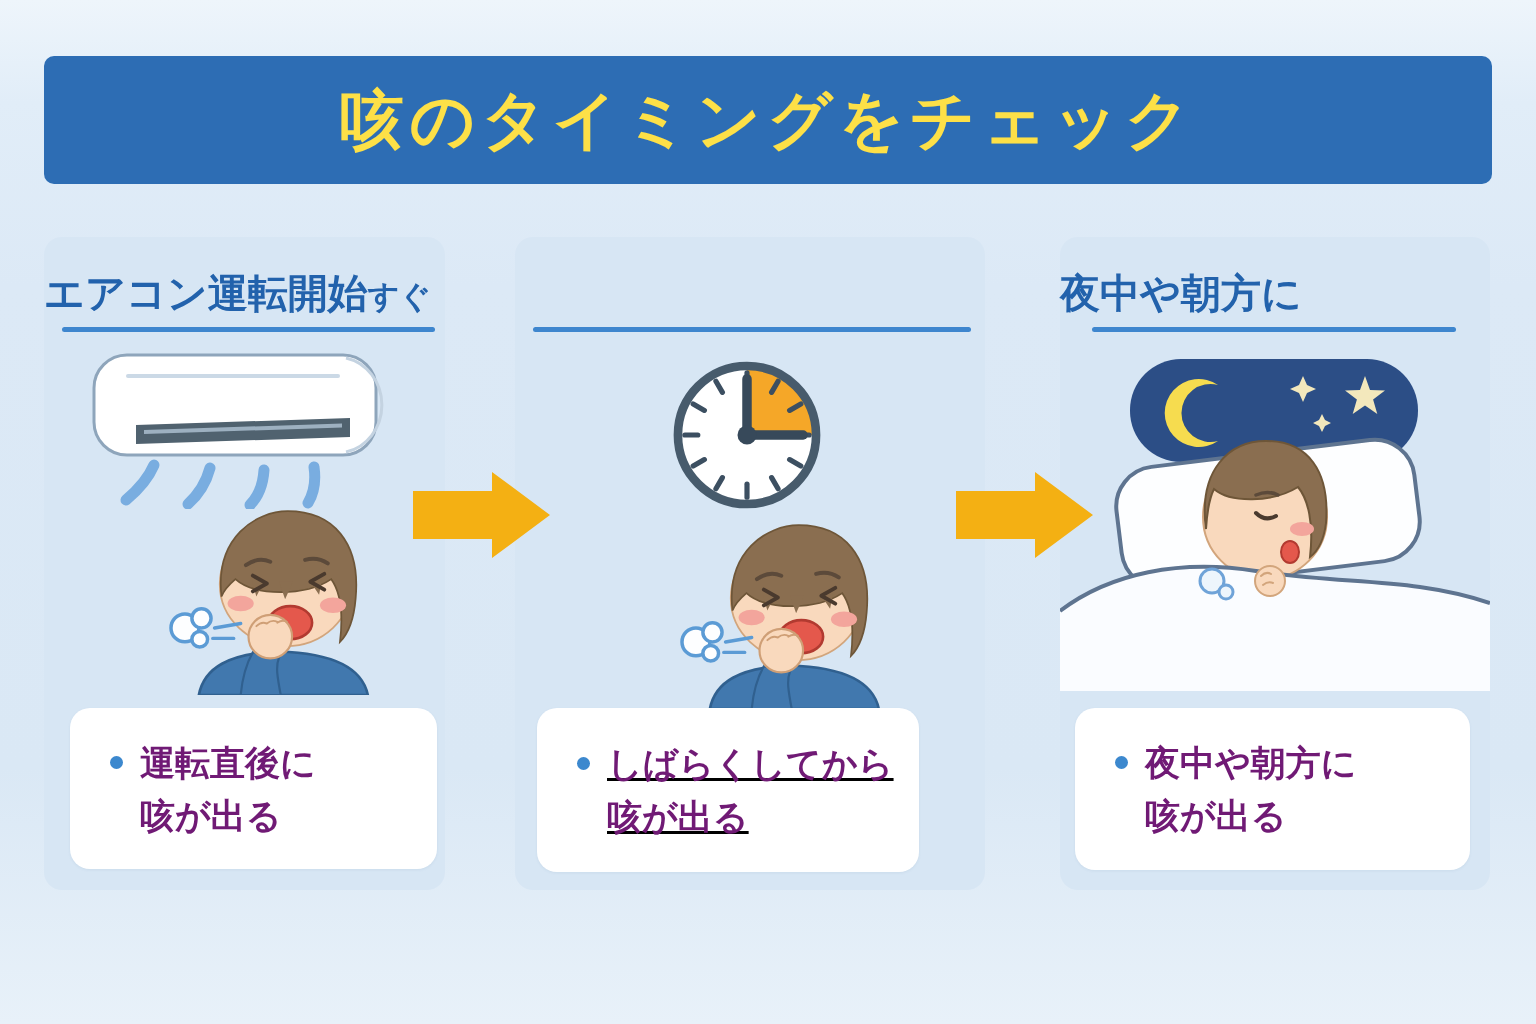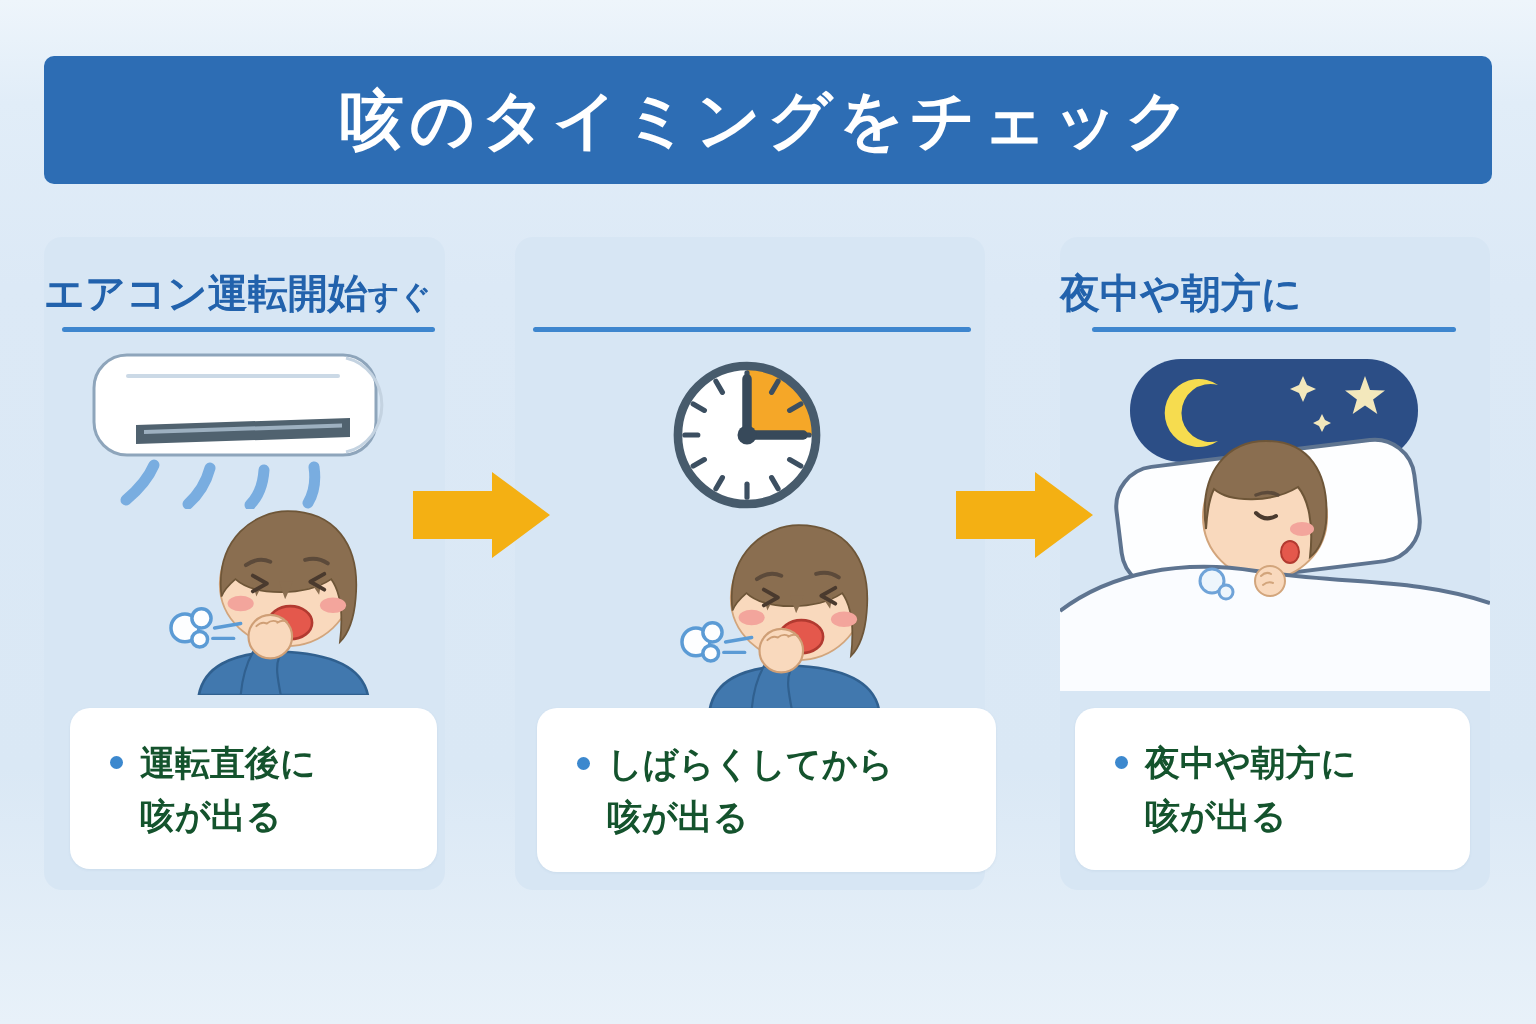--- a/index.html
+++ b/index.html
@@ -2,21 +2,21 @@
 <html><head>
 <meta charset="utf-8">
 <style>
   html,body{margin:0;padding:0;}
   body{font-family:"Liberation Sans","DejaVu Sans",sans-serif;}
   .stage{position:relative;width:1536px;height:1024px;overflow:hidden;
     background:linear-gradient(180deg,#EEF5FB 0%,#E1EDF8 10%,#DCE9F6 28%,#DAE8F5 75%,#E8F1F9 100%);}
   
   .banner{position:absolute;left:44px;top:56px;width:1448px;height:128px;background:#2D6DB4;
     border-radius:10px;display:flex;align-items:center;justify-content:center;}
-  .banner .title{color:#ffffff;font-size:64px;font-weight:800;letter-spacing:6px;}
+  .banner .title{color:#fde047;font-size:64px;font-weight:800;letter-spacing:6px;}
   
   .panel{position:absolute;top:237px;height:653px;background:#D7E6F4;border-radius:18px;}
   .panel-1{left:44px;width:401px;}
   .panel-2{left:515px;width:470px;}
   .panel-3{left:1060px;width:430px;}
   .heading{position:absolute;top:32px;left:0;right:0;text-align:left;color:#2262AC;
     font-weight:800;white-space:nowrap;line-height:48px;}
   .seg-lg{font-size:40px;}
   .seg-sm{font-size:31px;}
   .underline{position:absolute;top:90px;height:5px;background:#3E86CE;border-radius:3px;}
@@ -27,26 +27,26 @@
   .panel-1 .illus-ac{left:44px;top:110px;width:298px;height:162px;}
   .panel-1 .illus-boy{left:104px;top:262px;width:262px;height:196px;}
   .panel-2 .illus-clock{left:150px;top:116px;width:164px;height:164px;}
   .panel-2 .illus-boy{left:144px;top:276px;width:262px;height:196px;}
   .panel-3 .illus-scene{left:0px;top:112px;width:430px;height:342px;}
   
   .bullet-box{position:absolute;top:471px;background:#FFFFFF;border-radius:20px;
     display:flex;align-items:center;padding-left:40px;box-sizing:border-box;
     box-shadow:0 1px 3px rgba(60,100,140,0.08);}
   .panel-1 .bullet-box{left:26px;width:367px;height:161px;}
-  .panel-2 .bullet-box{left:22px;width:459px;height:164px;}
+  .panel-2 .bullet-box{left:22px;width:382px;height:164px;text-decoration:underline;}
   .panel-3 .bullet-box{left:15px;width:395px;height:162px;align-items:center;}
   .bullet-row{display:flex;align-items:flex-start;}
   .dot{width:13px;height:13px;border-radius:50%;background:#3C88CE;margin-right:17px;
     margin-top:20px;flex:0 0 auto;}
-  .bullet-text{color:#14532d;font-weight:700;font-size:35px;line-height:53px;}
+  .bullet-text{color:#701a75;font-weight:700;font-size:35px;line-height:53px;}
   
   .arrow{position:absolute;top:472px;width:137px;height:86px;z-index:5;}
   .arrow-1{left:413px;}
   .arrow-2{left:956px;}
 </style>
 </head>
 <body>
 
 <div class="stage">
 

